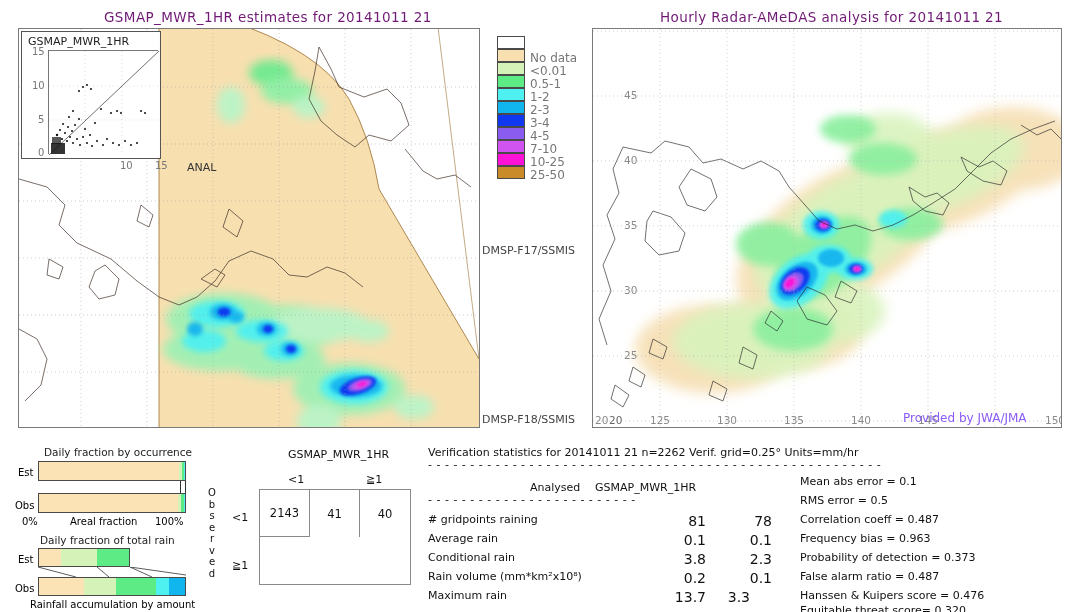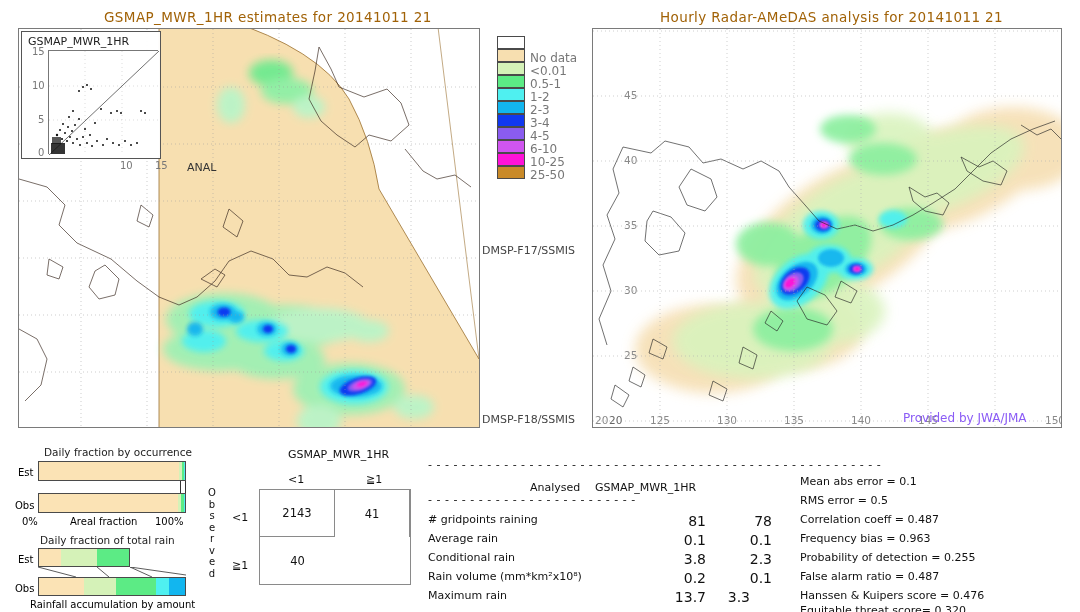--- a/index.html
+++ b/index.html
@@ -8,21 +8,21 @@
     width: 1080px; height: 612px;
     background: #ffffff;
     font-family: "DejaVu Sans", sans-serif;
     overflow: hidden;
   }
   #root { position: relative; width: 1080px; height: 612px; background:#fff; }
 
   .ttl {
     position: absolute;
     font-size: 13.5px;
-    color: #a16207;
+    color: #701a75;
     letter-spacing: .4px;
     white-space: nowrap;
   }
 
   
   .mapframe {
     position: absolute;
     border: 1px solid #7a7a7a;
     background: #ffffff;
     overflow: hidden;
@@ -58,21 +58,21 @@
   
   .bcTitle { position:absolute; font-size:10.5px; color:#222; white-space:nowrap; }
   .bcLabel { position:absolute; font-size:10px; color:#000; white-space:nowrap; }
   .bcTrack { position:absolute; border:1px solid #4a4a4a; overflow:hidden; display:flex; }
   .bcTrack > div { height:100%; }
 
   
   .ctTitle { position:absolute; font-size:11px; color:#111; white-space:nowrap; }
   .ctHead  { position:absolute; font-size:11px; color:#111; white-space:nowrap; }
   .ctGrid  { position:absolute; border:1px solid #8a8a8a; display:grid;
-             grid-template-columns:1fr 1fr; grid-template-rows:1fr 1fr; }
+             grid-template-columns:1fr 1fr 1fr; grid-template-rows:1fr 1fr; }
   .ctCell  { display:flex; align-items:center; justify-content:center;
              font-size:11.5px; color:#111; border:0; }
   .ctCell.b-r { border-right:1px solid #8a8a8a; }
   .ctCell.b-b { border-bottom:1px solid #8a8a8a; }
   .ctVert  { position:absolute; font-size:10px; color:#111; line-height:11.5px;
              text-align:center; width:12px; }
   .ctRowLab{ position:absolute; font-size:11px; color:#111; white-space:nowrap; }
 
   
   .stLine { position:absolute; font-size:11px; color:#111; white-space:nowrap; }
@@ -280,21 +280,21 @@
     <div class="cbcell" style="top:117px; height:13px; background:#ff12d8;"></div>
     <div class="cbcell" style="top:130px; height:13px; background:#c98a28;"></div>
 
     <div class="cblab" style="top:15px;">No data</div>
     <div class="cblab" style="top:28px;">&lt;0.01</div>
     <div class="cblab" style="top:41px;">0.5-1</div>
     <div class="cblab" style="top:54px;">1-2</div>
     <div class="cblab" style="top:67px;">2-3</div>
     <div class="cblab" style="top:80px;">3-4</div>
     <div class="cblab" style="top:93px;">4-5</div>
-    <div class="cblab" style="top:106px;">6-10</div>
+    <div class="cblab" style="top:106px;">7-10</div>
     <div class="cblab" style="top:119px;">10-25</div>
     <div class="cblab" style="top:132px;">25-50</div>
   </div>
 
   <div class="ttl" style="left:660px; top:9px;">Hourly Radar-AMeDAS analysis for 20141011 21</div>
 
   <div class="mapframe" style="left:592px; top:28px; width:470px; height:400px;">
     <svg width="468" height="398" viewBox="0 0 468 398">
       <defs>
         <clipPath id="rclip">
@@ -480,20 +480,21 @@
 
   <div class="ctRowLab" style="left:232px; top:511px;">&lt;1</div>
   <div class="ctRowLab" style="left:232px; top:559px;">≧1</div>
 
   <div class="ctGrid" style="left:259px; top:489px; width:152px; height:96px;">
     <div class="ctCell b-r b-b">2143</div>
     <div class="ctCell b-r">41</div>
     <div class="ctCell">40</div>
   </div>
 
+  <div class="stLine" style="left:428px; top:446px;">Verification statistics for 20141011 21   n=2262   Verif. grid=0.25°   Units=mm/hr</div>
   <div class="stDash" style="left:428px; top:458px; width:634px;">- - - - - - - - - - - - - - - - - - - - - - - - - - - - - - - - - - - - - - - - - - - - - - - - - - - - - -</div>
 
   <div class="stLine" style="left:530px; top:481px;">Analysed</div>
   <div class="stLine" style="left:595px; top:481px;">GSMAP_MWR_1HR</div>
   <div class="stDash" style="left:428px; top:493px; width:270px;">- - - - - - - - - - - - - - - - - - - - - - - - -</div>
 
   <div class="stLine" style="left:428px; top:513px;"># gridpoints raining</div>
   <div class="stNum" style="left:660px; top:513px; width:46px;">81</div>
   <div class="stNum" style="left:726px; top:513px; width:46px;">78</div>
 
@@ -510,18 +511,18 @@
   <div class="stNum" style="left:726px; top:570px; width:46px;">0.1</div>
 
   <div class="stLine" style="left:428px; top:589px;">Maximum rain</div>
   <div class="stNum" style="left:660px; top:589px; width:46px;">13.7</div>
   <div class="stNum" style="left:704px; top:589px; width:46px;">3.3</div>
 
   <div class="stRight" style="left:800px; top:475px;">Mean abs error = 0.1</div>
   <div class="stRight" style="left:800px; top:494px;">RMS error = 0.5</div>
   <div class="stRight" style="left:800px; top:513px;">Correlation coeff = 0.487</div>
   <div class="stRight" style="left:800px; top:532px;">Frequency bias = 0.963</div>
-  <div class="stRight" style="left:800px; top:551px;">Probability of detection = 0.255</div>
+  <div class="stRight" style="left:800px; top:551px;">Probability of detection = 0.373</div>
   <div class="stRight" style="left:800px; top:570px;">False alarm ratio = 0.487</div>
   <div class="stRight" style="left:800px; top:589px;">Hanssen &amp; Kuipers score = 0.476</div>
   <div class="stRight" style="left:800px; top:604px;">Equitable threat score= 0.320</div>
 
 </div>
 
 </body></html>

